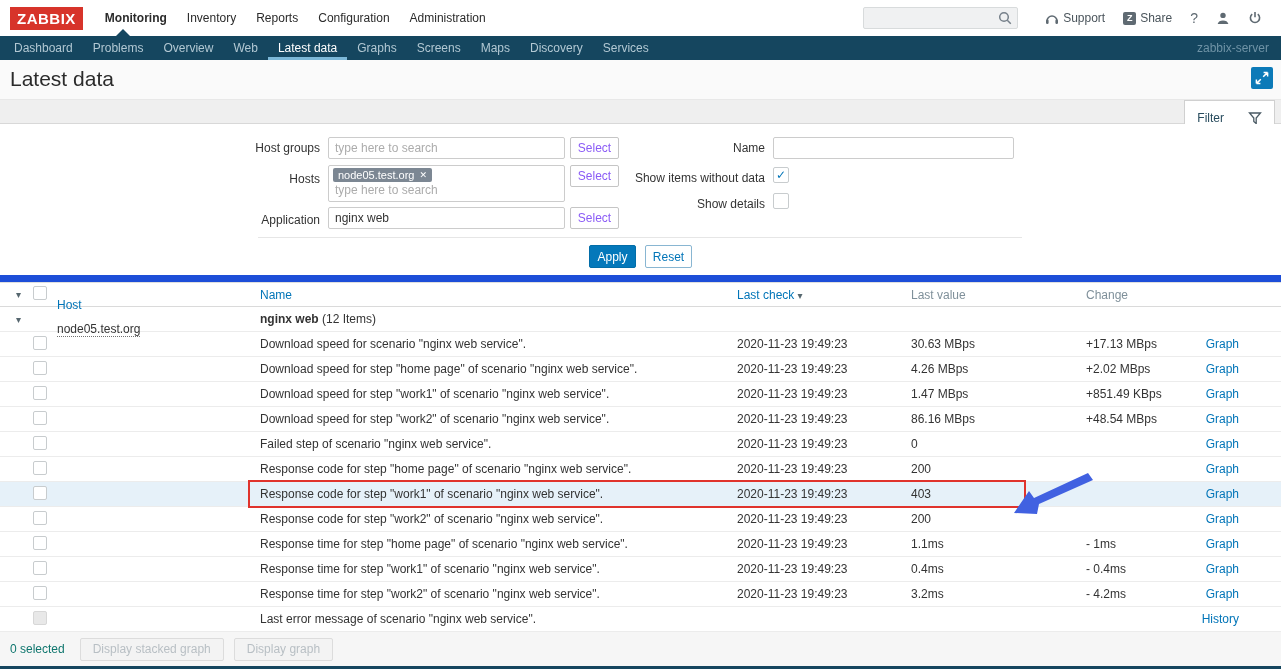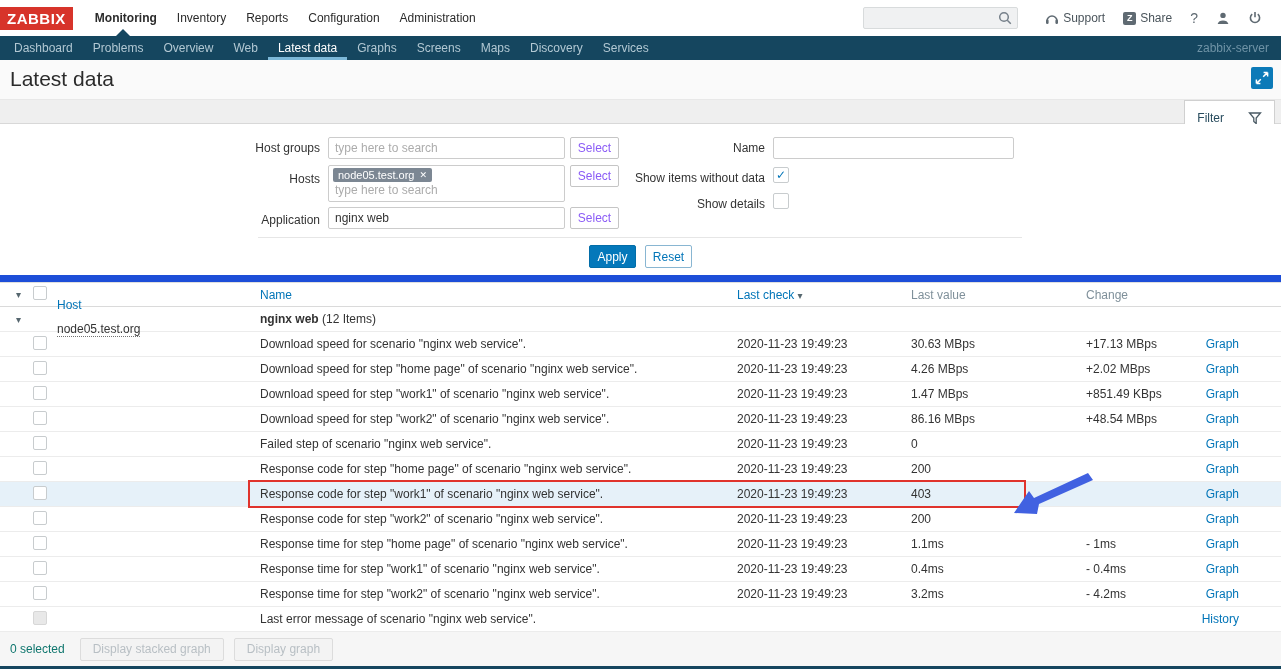--- a/index.html
+++ b/index.html
@@ -7,21 +7,21 @@
   html,body { width:1281px; height:669px; overflow:hidden; }
   body {
     font-family: "Liberation Sans", "DejaVu Sans", sans-serif;
     font-size: 12px; color: #333; background: #fff; position: relative;
   }
   a { text-decoration: none; }
 
   
   .topbar { height:36px; background:#fff; display:flex; align-items:center; position:relative; }
   .logo { background:#d7342a; color:#fff; font-weight:bold; font-size:15px; letter-spacing:.5px;
-          padding:3px 7px; }
+          padding:3px 7px; margin-left:10px; }
   .top-nav { display:flex; margin-left:12px; }
   .tnav-item { padding:0 10px; color:#2b2b2b; cursor:pointer; }
   .tnav-item.active { font-weight:bold; }
   .mon-pointer { position:absolute; bottom:0; left:116px; width:0; height:0;
           border-left:7px solid transparent; border-right:7px solid transparent;
           border-bottom:7px solid #15465f; }
   .top-right { margin-left:auto; display:flex; align-items:center; margin-right:10px; }
   .searchbox { width:155px; height:22px; background:#f0f1f2; border:1px solid #d8dbdc; border-radius:2px;
           display:flex; align-items:center; justify-content:flex-end; padding-right:5px; margin-right:18px; }
   .top-link { display:flex; align-items:center; gap:4px; color:#4a545b; margin:0 9px; cursor:pointer; }

